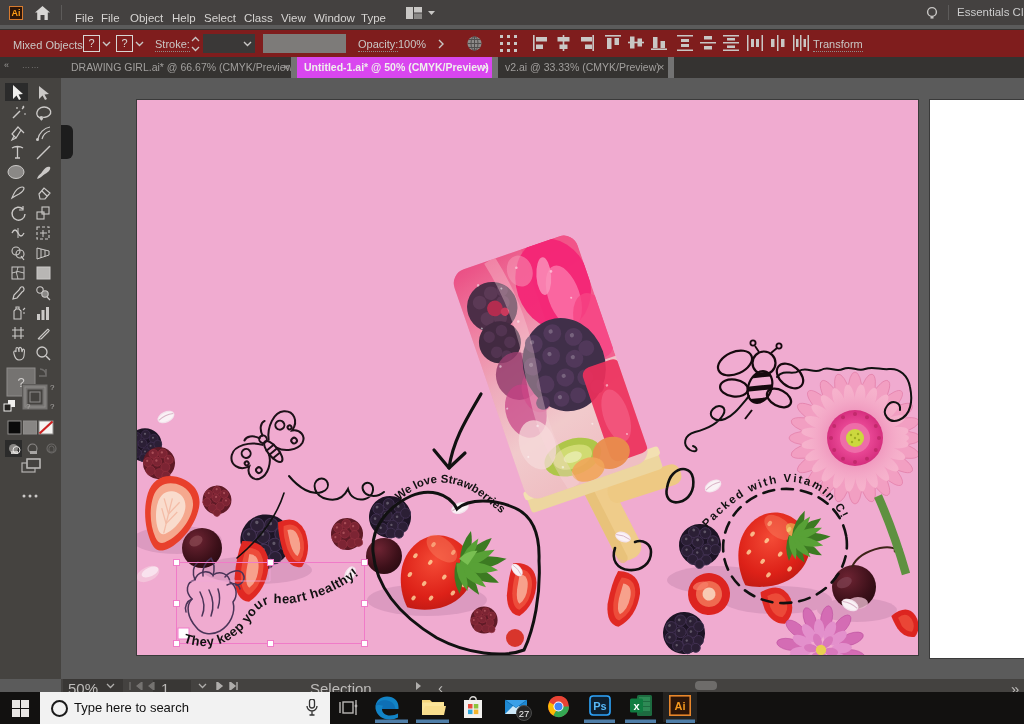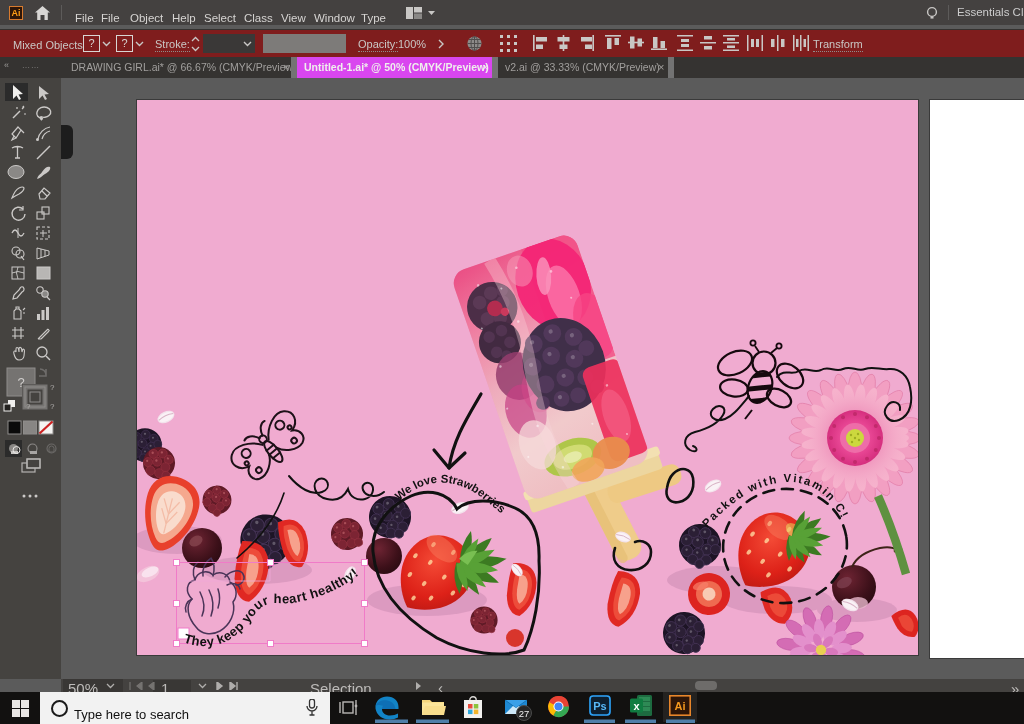--- a/index.html
+++ b/index.html
@@ -970,21 +970,21 @@
       <rect x="0" y="0" width="8" height="8"></rect>
       <rect x="9" y="0" width="8" height="8"></rect>
       <rect x="0" y="9" width="8" height="8"></rect>
       <rect x="9" y="9" width="8" height="8"></rect>
     </g>
   </svg>
 <div id="searchbox">
   <svg class="abs" style="left:10px; top:7px;" width="19" height="19">
       <circle cx="9.5" cy="9.5" r="7.5" fill="none" stroke="#1a1a1a" stroke-width="2"></circle>
     </svg>
-  <div class="t" style="left:34px;margin-top:7px;">Type here to search</div>
+  <div class="t" style="left:34px;">Type here to search</div>
   <svg class="abs" style="left:266px; top:7px;" width="12" height="17" viewBox="0 0 12 17">
       <rect x="3.5" y="0" width="5" height="9" rx="2.5" fill="none" stroke="#333" stroke-width="1.3"></rect>
       <path d="M1 7 a5 5 0 0 0 10 0 M6 12 v4 M3.5 16 h5" fill="none" stroke="#333" stroke-width="1.3"></path>
     </svg>
 </div>
 <svg class="abs" style="left:338px; top:692px;" width="360" height="32" viewBox="0 0 360 32">
 
   <g stroke="#b8b6b4" fill="none" stroke-width="1.4">
     <rect x="5" y="10" width="10" height="11"></rect>
     <path d="M2 10 L2 21 M18 8 L18 23"></path>

